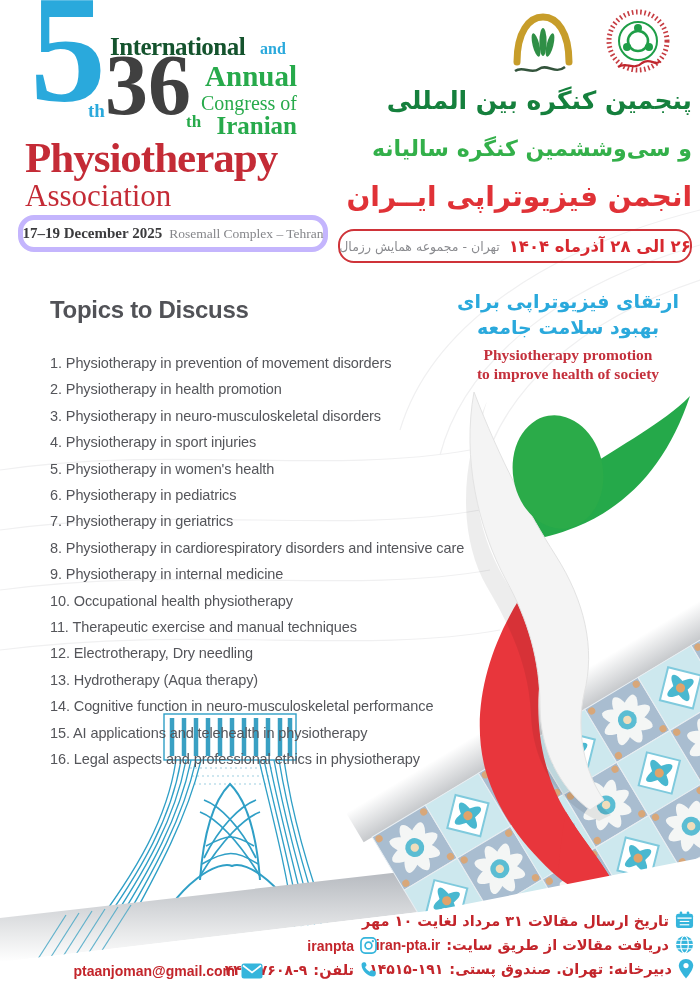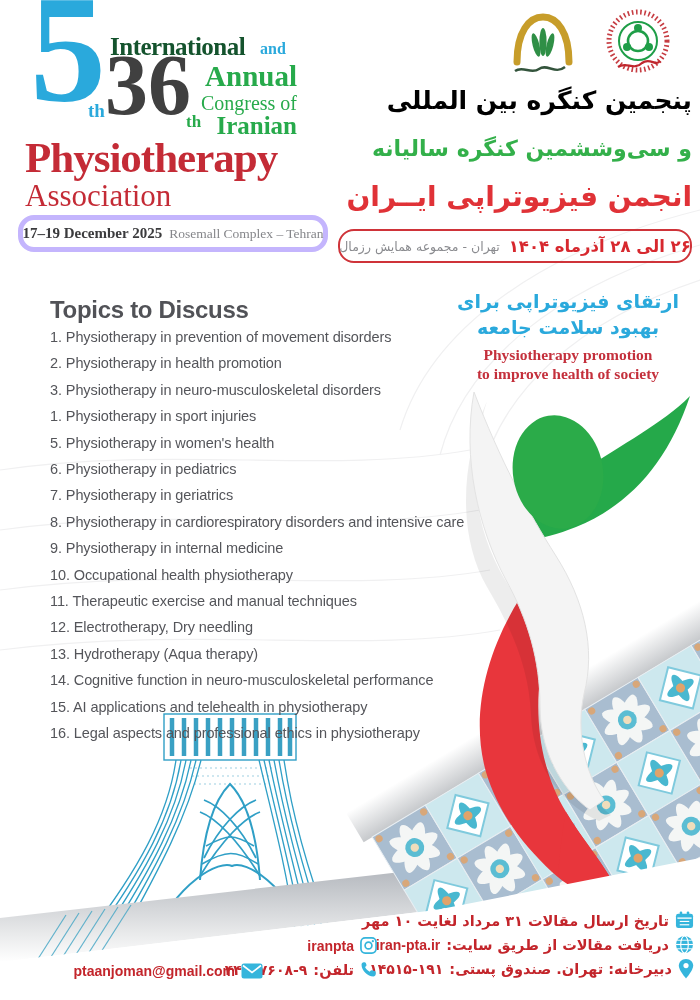--- a/index.html
+++ b/index.html
@@ -24,37 +24,37 @@
   .t-congress{top:92px;font-size:20px;color:#27aa4b;font-weight:normal;right:403px;margin-left:44px;}
   .t-iranian{top:112px;font-size:25px;font-weight:bold;color:#27aa4b;right:403px;}
   .t-physio{left:25px;top:136px;font-size:43px;font-weight:bold;color:#c42b36;letter-spacing:-1px;line-height:1;}
   .t-assoc{left:25px;top:180px;font-size:31px;color:#c42b36;line-height:1;}
   .cap-en{left:18px;top:215px;width:300px;height:27px;border:5px solid #c4b5fd;border-radius:16px;
           display:flex;align-items:center;justify-content:center;gap:7px;white-space:nowrap;}
   .cap-en-date{font-size:15px;font-weight:bold;color:#3b3b3d;}
   .cap-en-venue{font-size:13.5px;color:#85868a;}
 
   
-  .fa1{right:8px;top:86px;font-size:25px;font-weight:bold;color:#000000;z-index:2;}
+  .fa1{right:8px;top:86px;font-size:25px;font-weight:bold;color:#15803d;z-index:2;}
   .fa2{right:8px;top:136px;font-size:22px;font-weight:bold;color:#33b04a;z-index:2;}
   .fa3{right:8px;top:180px;font-size:28px;font-weight:bold;color:#e03237;z-index:2;}
   .cap-fa{left:338px;top:229px;width:350px;height:30px;border:2px solid #cf3339;border-radius:16px;
           display:flex;flex-direction:row;direction:rtl;align-items:center;justify-content:center;gap:9px;white-space:nowrap;z-index:2;}
   .cap-fa-date{font-size:16.5px;font-weight:bold;color:#d7282e;}
   .cap-fa-venue{font-size:12.5px;color:#8a8b8f;}
 
   
   .tagline{left:440px;top:288px;width:256px;text-align:center;z-index:2;}
   .tag-fa{font-size:19px;font-weight:bold;color:#2aa9dc;line-height:26px;direction:rtl;}
   .tag-en{font-size:15.5px;font-weight:bold;color:#c4303c;line-height:19px;}
 
   
   .topics{left:50px;top:296px;z-index:2;width:470px;}
   .topics-h{font-size:24px;font-weight:bold;color:#515257;letter-spacing:-0.3px;}
-  .topic-list{}
+  .topic-list{margin-top:26px;}
   .topic{font-size:14.5px;color:#54555a;line-height:26.4px;white-space:nowrap;letter-spacing:-0.1px;}
 
   
   .logo-uni{left:503px;top:8px;z-index:2;}
   .logo-ipa{left:600px;top:5px;z-index:2;}
 
   
   .contact-right{right:6px;top:911px;z-index:3;display:flex;flex-direction:column;gap:5px;align-items:flex-end;}
   .c-row{display:flex;direction:rtl;align-items:center;gap:6px;white-space:nowrap;}
   .c-text{font-size:14.5px;font-weight:bold;color:#c3252b;}
@@ -270,21 +270,21 @@
     <div class="tag-en serif" style="margin-top:5px;">Physiotherapy promotion</div>
     <div class="tag-en serif">to improve health of society</div>
   </div>
 
   <div class="abs topics sans">
     <div class="topics-h">Topics to Discuss</div>
     <div class="topic-list">
       <div class="topic">1. Physiotherapy in prevention of movement disorders</div>
       <div class="topic">2. Physiotherapy in health promotion</div>
       <div class="topic">3. Physiotherapy in neuro-musculoskeletal disorders</div>
-      <div class="topic">1. Physiotherapy in sport injuries</div>
+      <div class="topic">4. Physiotherapy in sport injuries</div>
       <div class="topic">5. Physiotherapy in women's health</div>
       <div class="topic">6. Physiotherapy in pediatrics</div>
       <div class="topic">7. Physiotherapy in geriatrics</div>
       <div class="topic">8. Physiotherapy in cardiorespiratory disorders and intensive care</div>
       <div class="topic">9. Physiotherapy in internal medicine</div>
       <div class="topic">10. Occupational health physiotherapy</div>
       <div class="topic">11. Therapeutic exercise and manual techniques</div>
       <div class="topic">12. Electrotherapy, Dry needling</div>
       <div class="topic">13. Hydrotherapy (Aqua therapy)</div>
       <div class="topic">14. Cognitive function in neuro-musculoskeletal performance</div>

